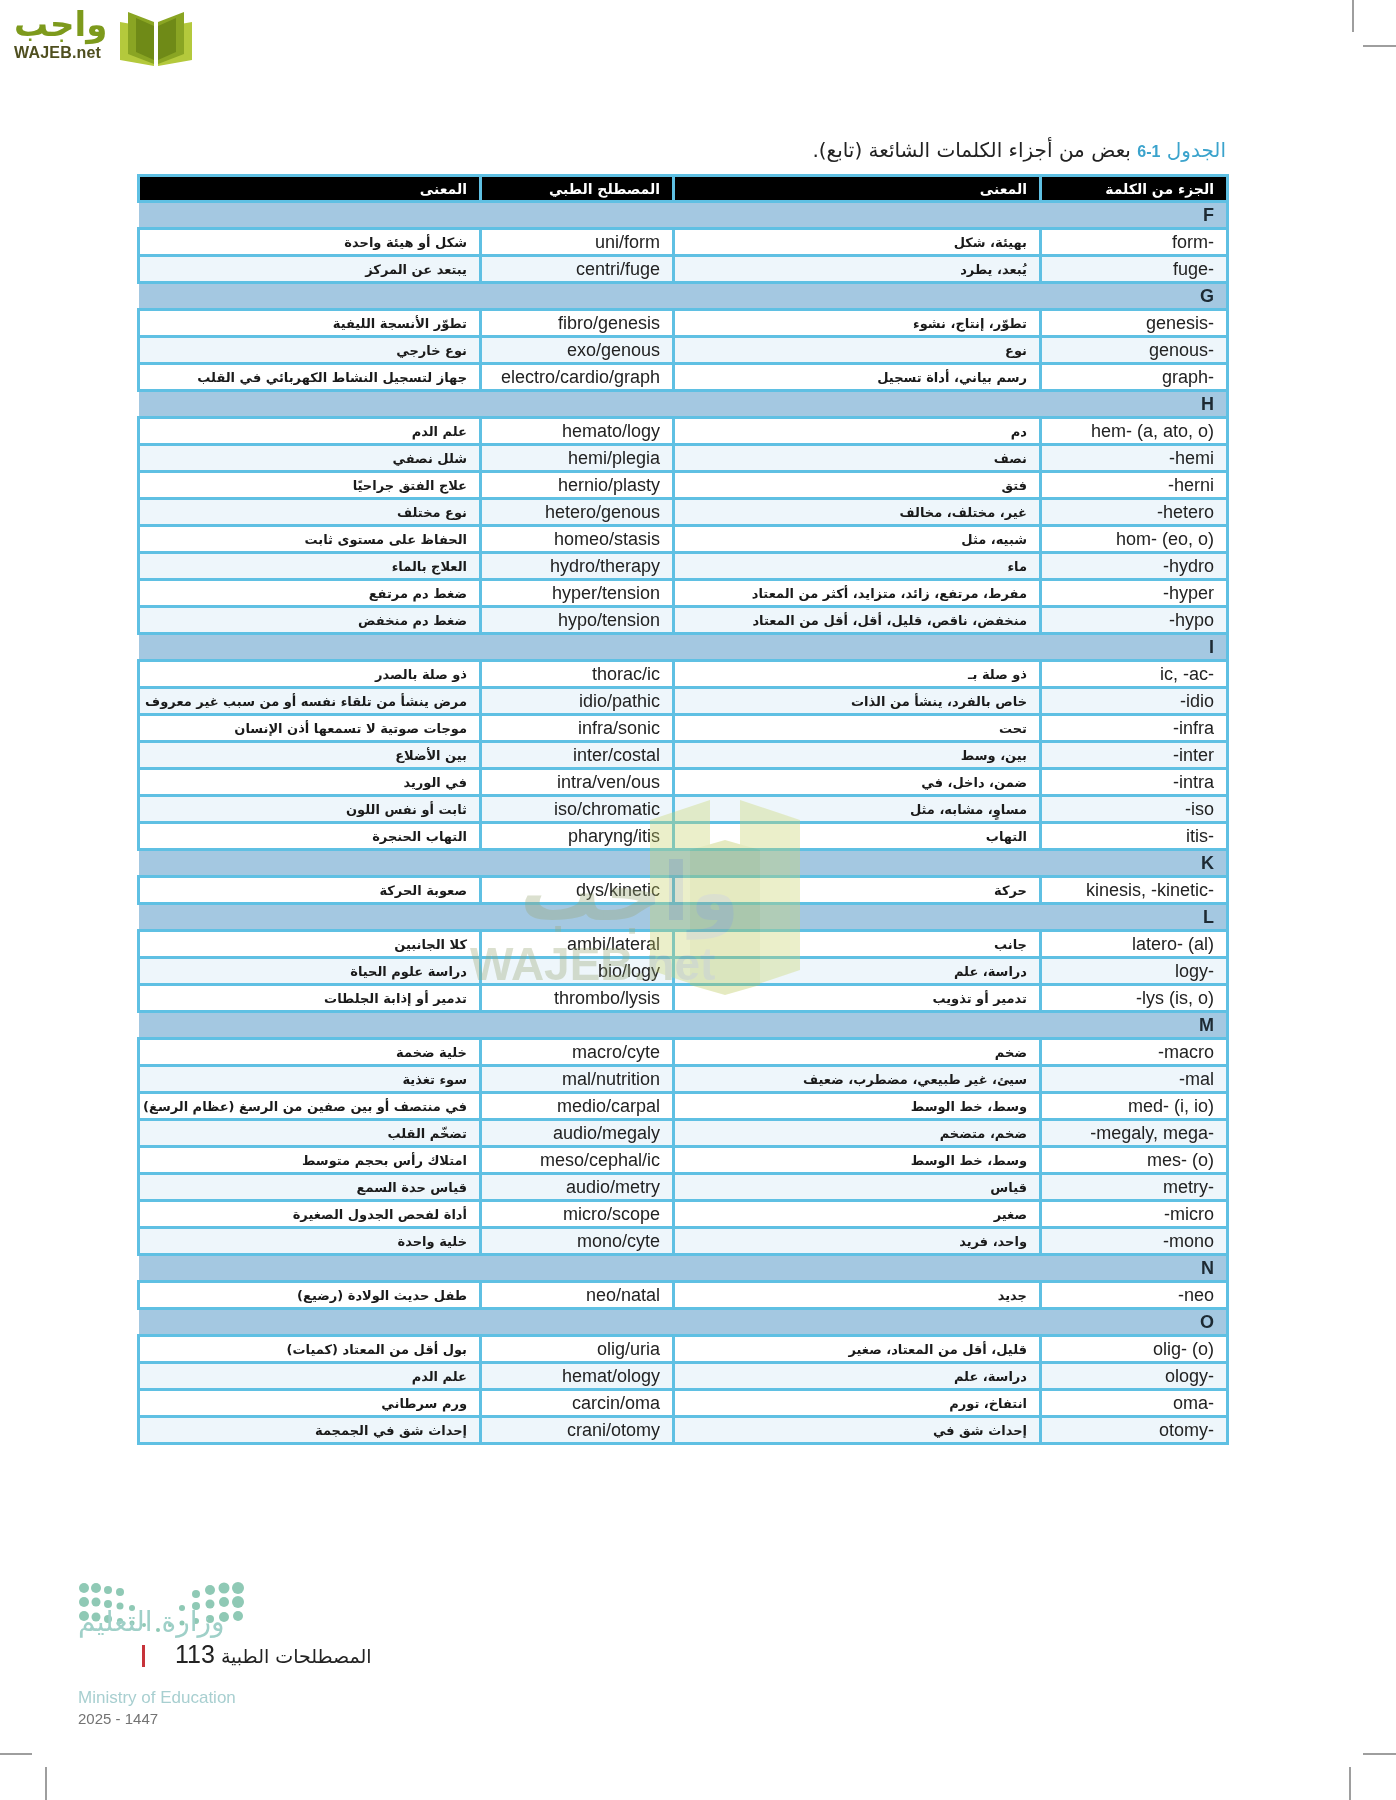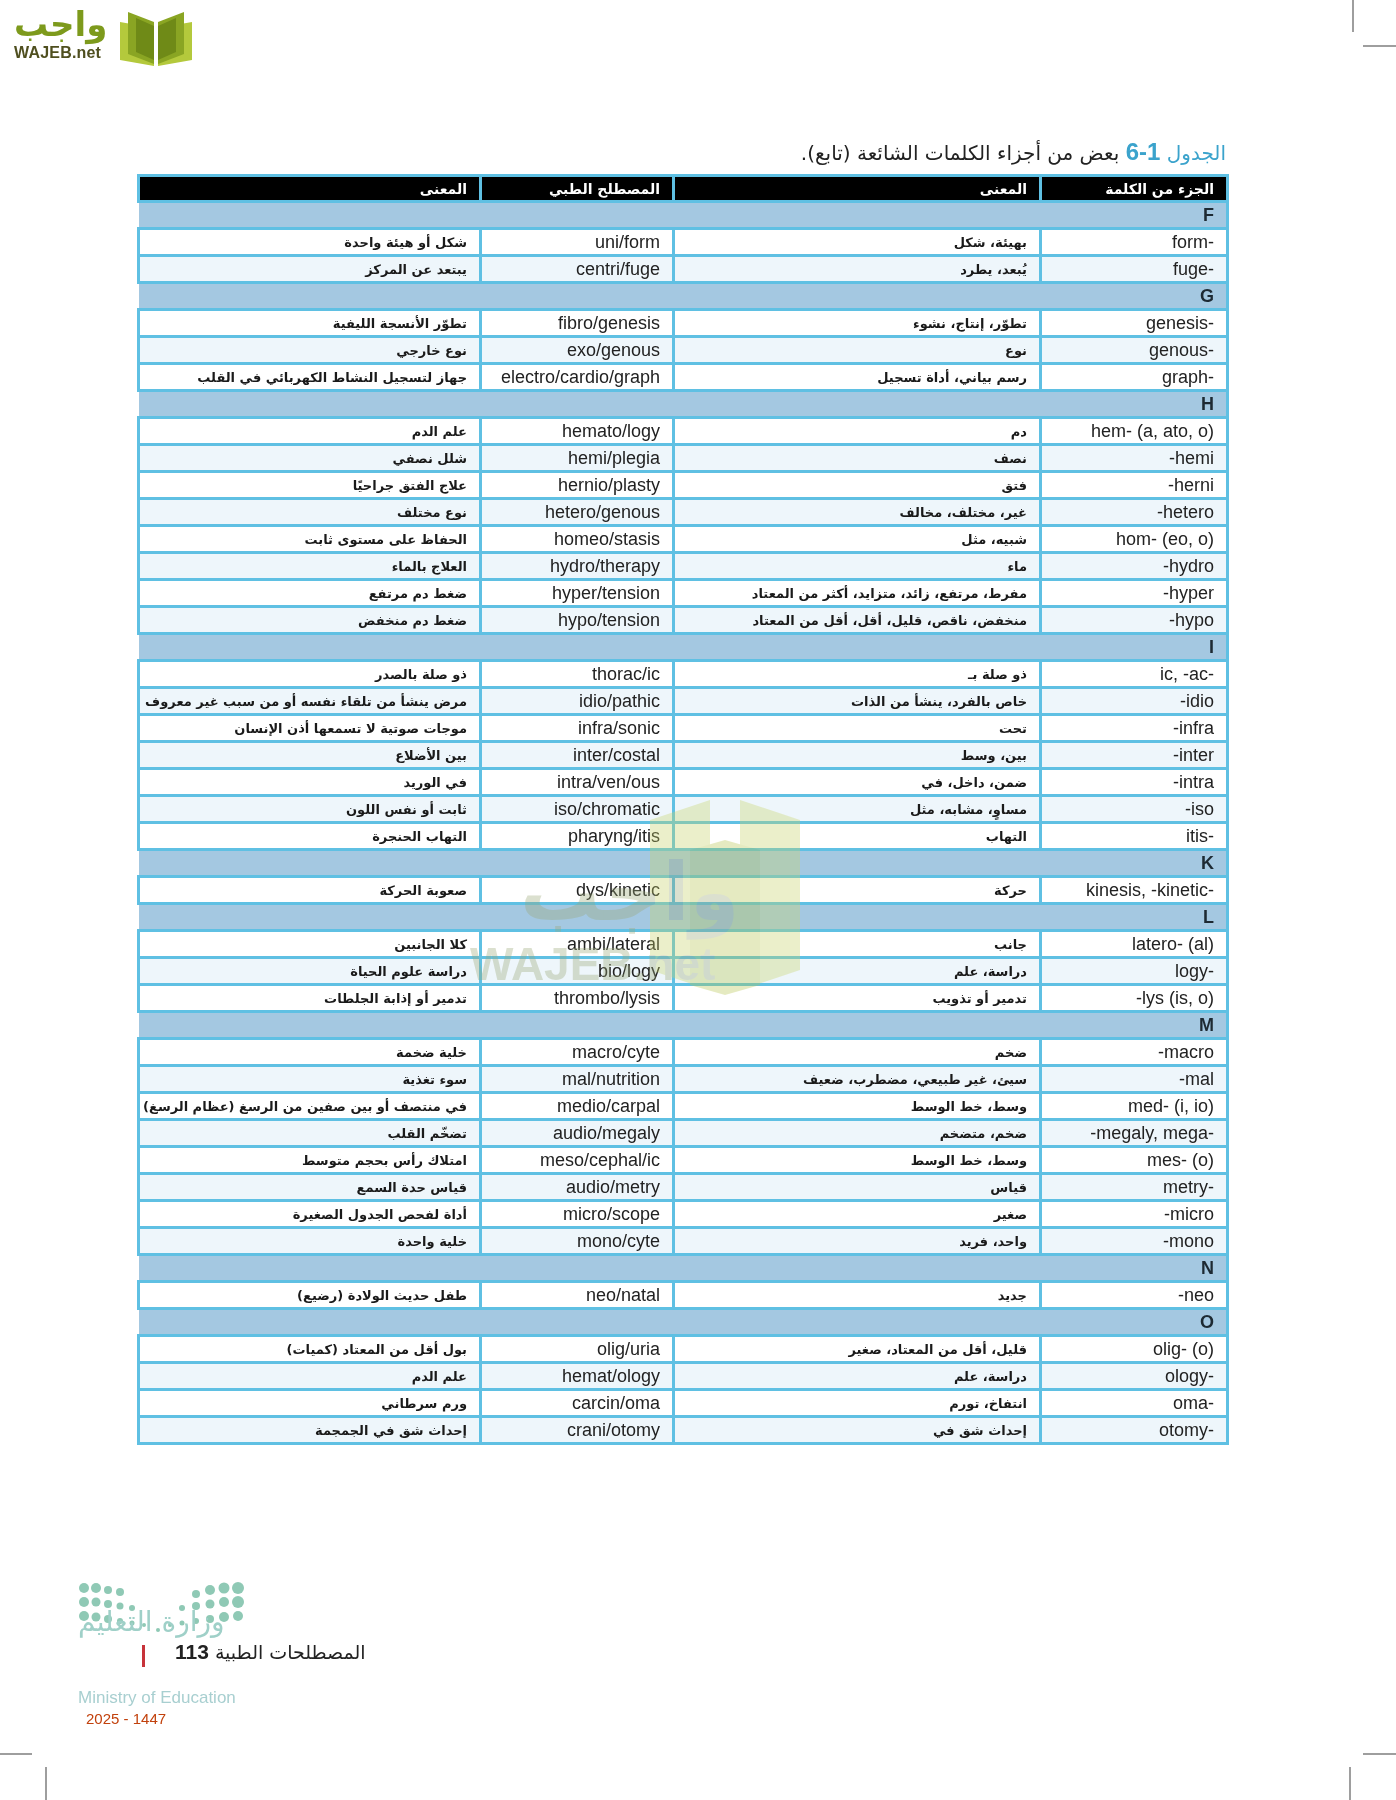--- a/index.html
+++ b/index.html
@@ -6,41 +6,41 @@
   body { width: 1396px; height: 1800px; position: relative; overflow: hidden; font-family: "DejaVu Sans", sans-serif; }
 
   .crop { position: absolute; background: #9e9e9e; }
 
   .logo { position: absolute; left: 8px; top: 4px; width: 180px; height: 64px; }
   .logo-ar { position: absolute; left: 6px; top: 0; font: bold 34px "DejaVu Sans", sans-serif; color: #7d9a1c; direction: rtl; }
   .logo-en { position: absolute; left: 6px; top: 40px; font: bold 16px "Liberation Sans", sans-serif; color: #4f4f1f; letter-spacing: 0.2px; }
   .logo-book { position: absolute; left: 108px; top: 4px; width: 80px; height: 60px; }
 
   .title { position: absolute; right: 170px; top: 138px; direction: rtl; font: 20px "DejaVu Sans", sans-serif; color: #222; white-space: nowrap; }
-  .title .num { color: #3ba3cc; font-weight: bold; font-family: "Liberation Sans", sans-serif; font-size: 24px; }
+  .title .num { color: #3ba3cc; font-weight: bold; font-family: "Liberation Sans", sans-serif; font-size: 16px; }
   .title .lbl { color: #3ba3cc; font-weight: normal; }
 
   table.terms { position: absolute; left: 137px; top: 174px; width: 1089px; border-collapse: collapse; direction: rtl; table-layout: fixed; }
   table.terms td, table.terms th { border: 3px solid #5fc0e3; height: 24px; padding: 0 12px; white-space: nowrap; overflow: hidden; }
   table.terms th { background: #000000; color: #fff; font: bold 14px "DejaVu Sans", sans-serif; text-align: right; height: 23px; border-bottom: 3px solid #5fc0e3; }
   table.terms tr.sec td { background: #a4c8e1; font: bold 18px "Liberation Sans", sans-serif; color: #1d2a33; text-align: right; border-left: none; border-right: 3px solid #5fc0e3; }
   table.terms tr.row td { background: #ffffff; }
   table.terms tr.row.alt td { background: #eef6fb; }
   td.en { font: 18px "Liberation Sans", sans-serif; color: #222; text-align: right; direction: ltr; }
   td.ar { font: bold 13px "DejaVu Sans", sans-serif; color: #1a1a1a; text-align: right; }
 
   .wm { position: absolute; left: 460px; top: 800px; width: 500px; height: 200px; pointer-events: none; opacity: 0.35; }
 
   .footer-dots { position: absolute; left: 78px; top: 1580px; width: 170px; height: 60px; }
   .footer-page { position: absolute; left: 175px; top: 1640px; font: 19px "DejaVu Sans", sans-serif; color: #222; direction: rtl; white-space: nowrap; }
-  .footer-page .pg { font-weight: bold; font-family: "Liberation Sans", sans-serif; font-size: 21px; }
+  .footer-page .pg { font-weight: normal; font-family: "Liberation Sans", sans-serif; font-size: 25px; }
   .footer-bar { position: absolute; left: 142px; top: 1645px; width: 3px; height: 22px; background: #c7333a; }
   .min-ar { position: absolute; left: 78px; top: 1605px; font: 28px "DejaVu Sans", sans-serif; color: #9fd0c8; direction: rtl; }
   .min-en { position: absolute; left: 78px; top: 1688px; font: 17px "Liberation Sans", sans-serif; color: #a8cfd0; }
-  .min-yr { position: absolute; left: 78px; top: 1710px; font: 15px "Liberation Sans", sans-serif; color: #c2410c; margin-left: 8px; }
+  .min-yr { position: absolute; left: 78px; top: 1710px; font: 15px "Liberation Sans", sans-serif; color: #737373; }
 </style>
 </head>
 <body>
 
 <div class="crop" style="left:1352px;top:0;width:2px;height:32px;"></div>
 <div class="crop" style="left:1363px;top:45px;width:33px;height:2px;"></div>
 <div class="crop" style="left:0;top:1753px;width:32px;height:2px;"></div>
 <div class="crop" style="left:45px;top:1767px;width:2px;height:33px;"></div>
 <div class="crop" style="left:1363px;top:1753px;width:33px;height:2px;"></div>
 <div class="crop" style="left:1349px;top:1767px;width:2px;height:33px;"></div>

